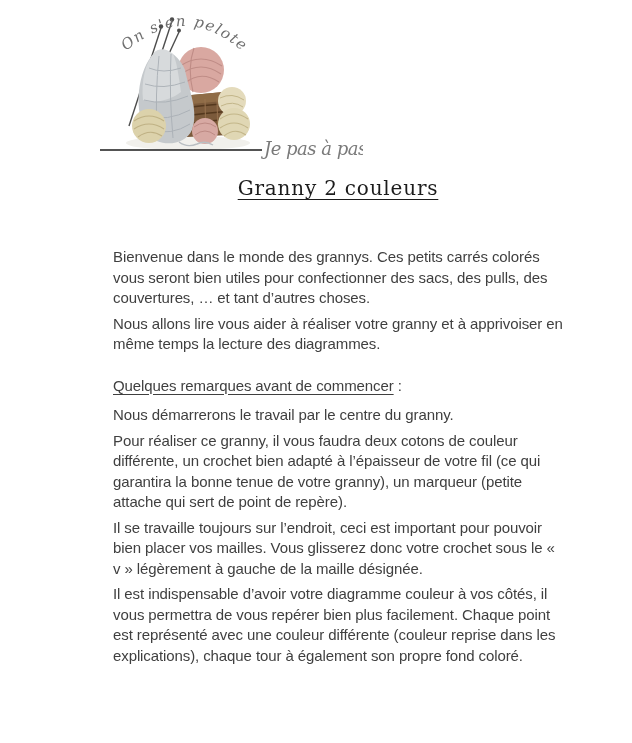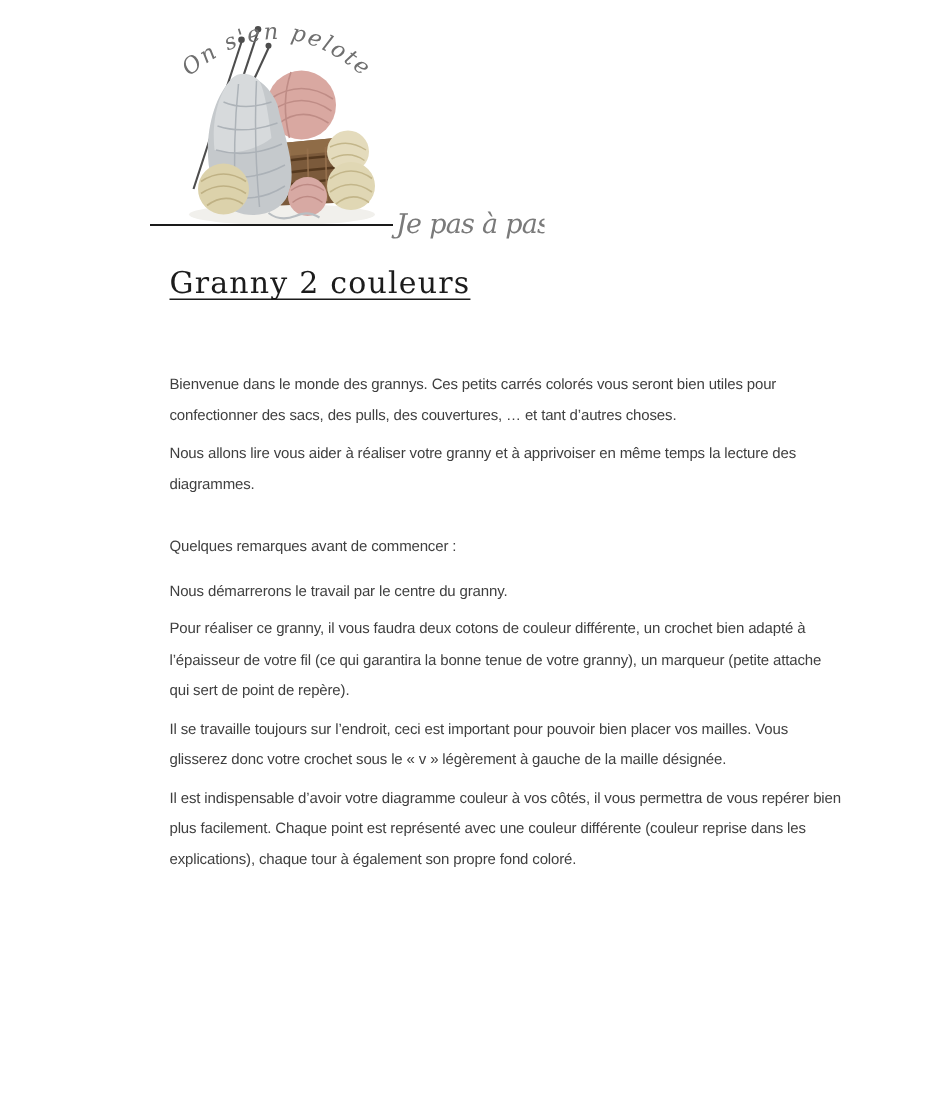--- a/index.html
+++ b/index.html
@@ -2,34 +2,34 @@
 <html><head>
 <meta charset="utf-8">
 <style>
   html,body { margin:0; padding:0; background:#ffffff; }
   .page {
     position:relative; width:632px; height:743px;
     background:#ffffff; overflow:hidden;
     font-family:"Liberation Sans", sans-serif;
   }
   .logo { position:absolute; left:93px; top:8px; width:270px; height:152px; }
-  .title-wrap { position:absolute; left:113px; top:176px; width:450px; }
+  .title-wrap { position:absolute; left:113px; top:176px; width:450px; text-align:center; }
   .title-text {
     font-family:"DejaVu Serif", serif;
     font-size:20px; letter-spacing:0.8px; color:#1c1c1c;
     text-decoration:underline; text-underline-offset:4px; text-decoration-thickness:1.2px;
   }
   .content {
     position:absolute; left:113px; top:247px; width:450px;
-    color:#3f3f3f; font-size:10px; letter-spacing:-0.1px; line-height:20.5px;
+    color:#3f3f3f; font-size:15px; letter-spacing:-0.1px; line-height:20.5px;
     text-align:left;
   }
   .content p { margin:0 0 5px 0; }
   .content p.heading { margin-top:21px; margin-bottom:9px; }
-  .u { text-underline-offset:3px; }
+  .u { text-decoration:underline; text-underline-offset:3px; }
   .script-font { font-family:"DejaVu Serif", serif; font-style:italic; }
 </style>
 </head>
 <body>
 
 <div class="page">
 
   <svg class="logo" viewBox="0 0 270 152" aria-hidden="true">
 
     <ellipse cx="95" cy="135" rx="62" ry="7" fill="#f1f0ec"></ellipse>

